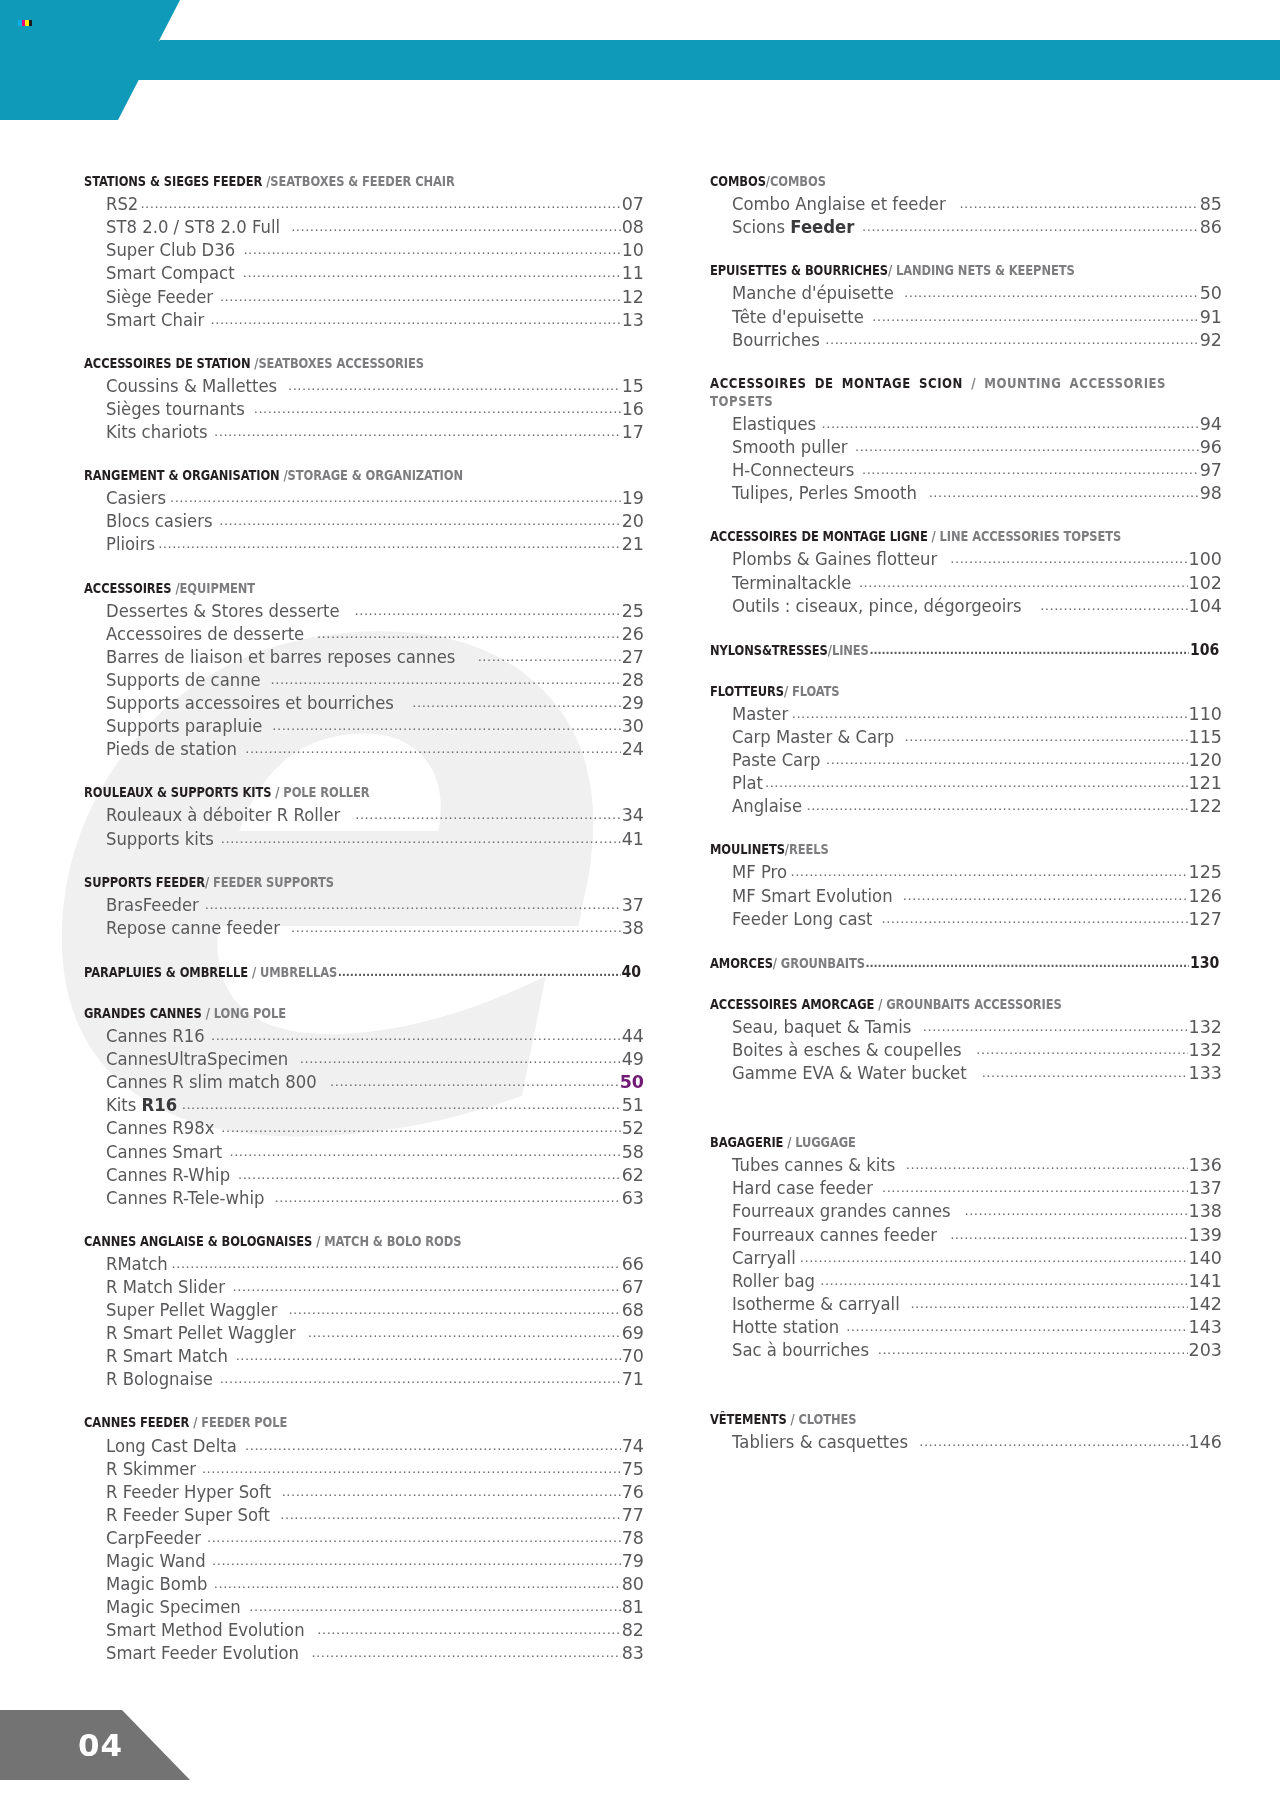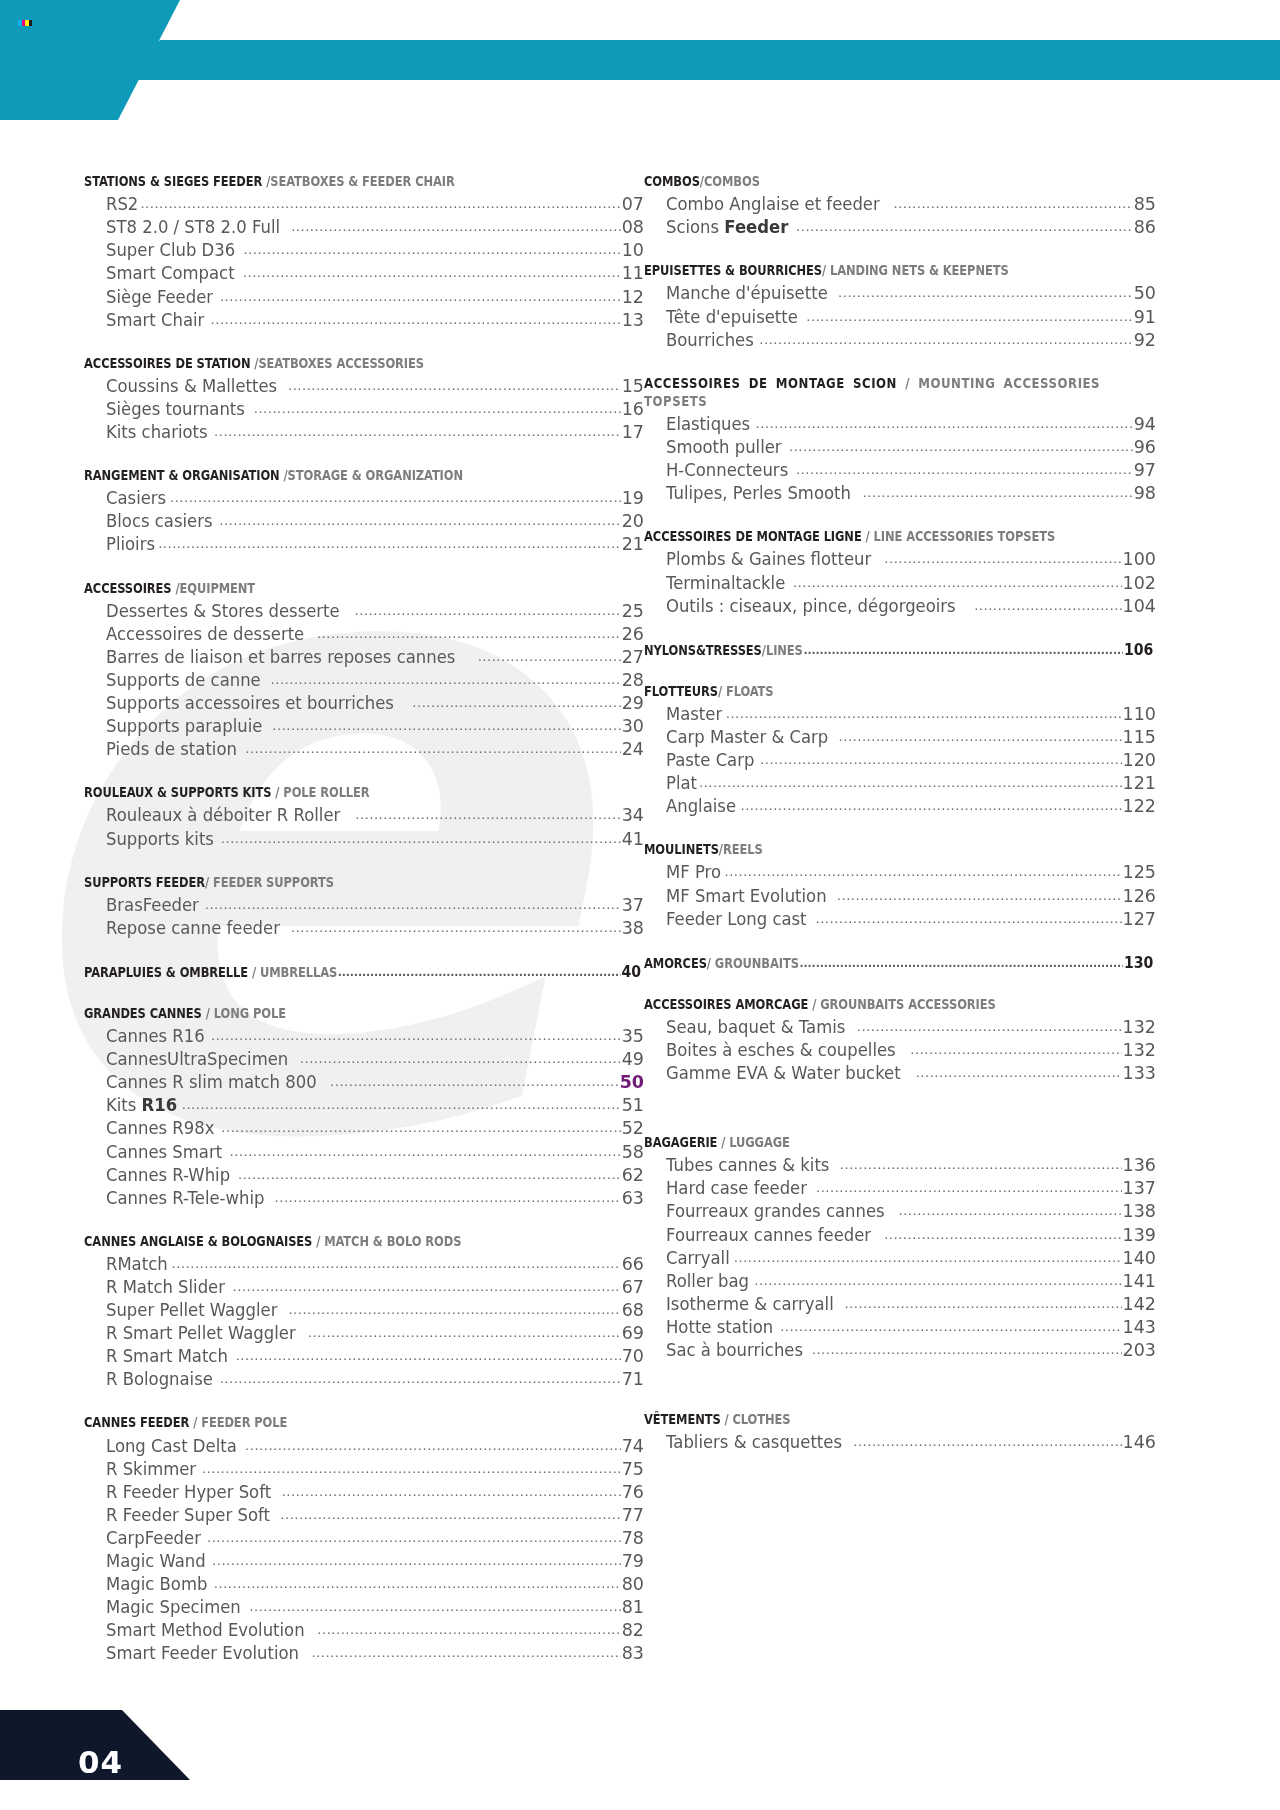--- a/index.html
+++ b/index.html
@@ -73,25 +73,25 @@
     letter-spacing: -40px;
   }
 
   
   .page-tab {
     position: absolute;
     left: 0;
     bottom: 30px;
     width: 190px;
     height: 70px;
-    background: #0f172a;
+    background: #737373;
     clip-path: polygon(0 0, 122px 0, 190px 70px, 0 70px);
     z-index: 3;
     display: flex;
-    align-items: flex-end;
+    align-items: center;
   }
   .page-tab-num {
     color: #ffffff;
     font-size: 31px;
     font-weight: bold;
     letter-spacing: 1px;
     margin-left: 78px;
     font-family: "DejaVu Sans", sans-serif;
   }
 
@@ -99,21 +99,21 @@
   .toc {
     position: absolute;
     top: 150px;
     left: 0;
     width: 1280px;
     z-index: 5;
     display: flex;
   }
   .col { position: relative; }
   .col-left  { width: 560px; margin-left: 84px; }
-  .col-right { width: 512px; }
+  .col-right { width: 512px; margin-left: 66px; }
 
   .section { margin-bottom: 0; }
 
   .sec-head {
     font-family: "DejaVu Sans Condensed", "Liberation Sans Narrow", "Liberation Sans", sans-serif;
     font-weight: bold;
     font-size: 14.5px;
     letter-spacing: -0.1px;
     color: #231f20;
     line-height: 1.25;
@@ -355,21 +355,21 @@
           <span class="hd-txt"><span>PARAPLUIES &amp; OMBRELLE </span><span class="en">/ UMBRELLAS</span></span>
           <span class="hd-dots">............................................................................................................................................................................................................................</span>
           <span class="hd-page">40</span>
         </div>
       </div>
       <div class="section">
         <div class="sec-head"><span>GRANDES CANNES </span><span class="en">/ LONG POLE</span></div>
         <div class="entry">
           <span class="label">Cannes R16</span>
           <span class="dots">................................................................................................................................................................................................................................................</span>
-          <span class="page">35</span>
+          <span class="page">44</span>
         </div>
         <div class="entry">
           <span class="label">CannesUltraSpecimen</span>
           <span class="dots">................................................................................................................................................................................................................................................</span>
           <span class="page">49</span>
         </div>
         <div class="entry">
           <span class="label">Cannes R slim match 800</span>
           <span class="dots">................................................................................................................................................................................................................................................</span>
           <span class="page bold">50</span>

